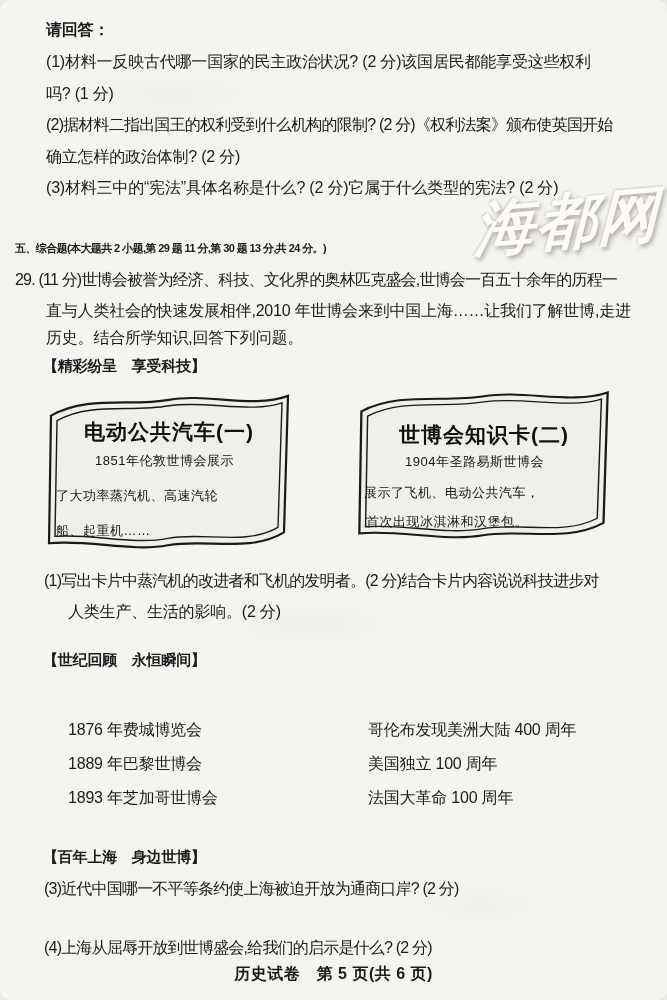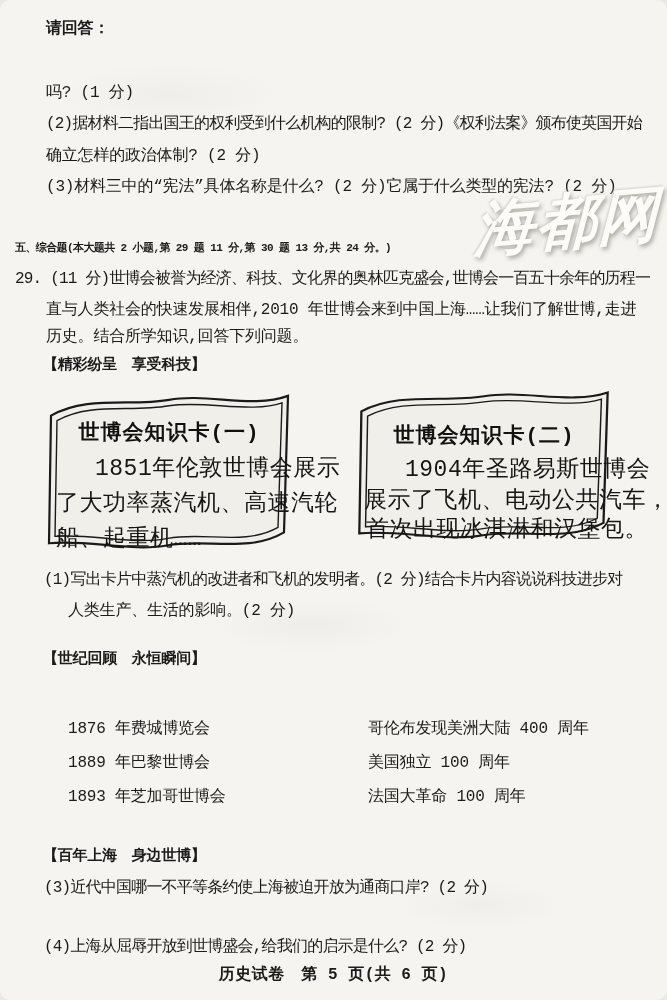--- a/index.html
+++ b/index.html
@@ -6,42 +6,42 @@
   .page{
     position:relative;
     width:667px;height:1000px;
     margin:0 auto;
     background:
       radial-gradient(ellipse 110px 30px at 560px 232px, rgba(186,181,170,0.20), transparent 70%),
       radial-gradient(ellipse 140px 40px at 310px 625px, rgba(190,186,177,0.12), transparent 70%),
       radial-gradient(ellipse 160px 45px at 170px 95px, rgba(190,186,177,0.10), transparent 70%),
       radial-gradient(ellipse 120px 35px at 480px 905px, rgba(190,186,177,0.10), transparent 70%),
       #f5f4f0;
-    font-family:Liberation Mono, monospace;
+    font-family:Liberation Sans, sans-serif;
     color:#1b1b1b;
     overflow:hidden;
     border-radius:10px;
   }
   .t{
     position:absolute;
     white-space:nowrap;
     font-size:16px;
     line-height:23px;
     letter-spacing:-0.2px;
   }
   .b{font-weight:bold;}
   .tight{letter-spacing:-0.8px;}
   .hdr{font-size:11px;letter-spacing:-0.6px;font-weight:bold;}
   .bracket{font-weight:600;font-size:15px;}
   .card{position:absolute;}
   .card svg{position:absolute;left:0;top:0;width:100%;height:100%;}
   .cardline{
     position:absolute;
     white-space:nowrap;
-    font-size:23px;
+    font-size:13px;
     color:#161616;
     letter-spacing:0.5px;
   }
   .cardtitle{
     position:absolute;
     left:0;right:0;
     text-align:center;
     font-size:21px;
     font-weight:600;
     color:#111;
@@ -69,40 +69,41 @@
     font-size:16px;
     letter-spacing:0.5px;
   }
 </style>
 </head>
 <body>
 
 <div class="page">
 
   <div class="t b" style="left:46px;top:18px">请回答：</div>
+  <div class="t" style="left:46px;top:50px">(1)材料一反映古代哪一国家的民主政治状况? (2 分)该国居民都能享受这些权利</div>
   <div class="t" style="left:46px;top:82px">吗? (1 分)</div>
   <div class="t tight" style="left:46px;top:113px">(2)据材料二指出国王的权利受到什么机构的限制? (2 分)《权利法案》颁布使英国开始</div>
   <div class="t" style="left:46px;top:145px">确立怎样的政治体制? (2 分)</div>
   <div class="t" style="left:46px;top:176px">(3)材料三中的“宪法”具体名称是什么? (2 分)它属于什么类型的宪法? (2 分)</div>
 
   <div class="watermark">海都网</div>
 
   <div class="t hdr" style="left:15px;top:237px">五、综合题(本大题共 2 小题,第 29 题 11 分,第 30 题 13 分,共 24 分。)</div>
   <div class="t tight" style="left:15px;top:268px">29. (11 分)世博会被誉为经济、科技、文化界的奥林匹克盛会,世博会一百五十余年的历程一</div>
   <div class="t" style="left:46px;top:299px">直与人类社会的快速发展相伴,2010 年世博会来到中国上海……让我们了解世博,走进</div>
   <div class="t" style="left:46px;top:326px">历史。结合所学知识,回答下列问题。</div>
 
   <div class="t bracket" style="left:43px;top:354px">【精彩纷呈　享受科技】</div>
 
   <div class="card" style="left:41px;top:386px;width:256px;height:182px">
     <svg viewBox="0 0 256 184" preserveAspectRatio="none">
       <path d="M 10,30 C 46,9 90,21 128,14 C 166,7 212,23 247,10 L 243,148 C 208,169 164,154 127,161 C 90,168 48,155 8,159 Z" fill="#f1efe9" stroke="#1a1a1a" stroke-width="2.2"></path>
       <path d="M 16,35 C 50,16 90,27 128,20 C 164,14 209,28 241,17 L 237,143 C 204,162 163,147 127,154 C 91,161 52,149 14,152 Z" fill="none" stroke="#1a1a1a" stroke-width="1.4"></path>
     </svg>
-    <div class="cardtitle" style="top:32px">世博会知识卡(一)</div>
+    <div class="cardtitle" style="top:32px">电动公共汽车(一)</div>
     <div class="cardline" style="left:54px;top:66px">1851年伦敦世博会展示</div>
     <div class="cardline" style="left:15px;top:101px">了大功率蒸汽机、高速汽轮</div>
     <div class="cardline" style="left:15px;top:136px">船、起重机……</div>
   </div>
 
   <div class="card" style="left:351px;top:383px;width:266px;height:174px">
     <svg viewBox="0 0 256 184" preserveAspectRatio="none">
       <path d="M 10,30 C 46,9 90,21 128,14 C 166,7 212,23 247,10 L 243,148 C 208,169 164,154 127,161 C 90,168 48,155 8,159 Z" fill="#f1efe9" stroke="#1a1a1a" stroke-width="2.2"></path>
       <path d="M 16,35 C 50,16 90,27 128,20 C 164,14 209,28 241,17 L 237,143 C 204,162 163,147 127,154 C 91,161 52,149 14,152 Z" fill="none" stroke="#1a1a1a" stroke-width="1.4"></path>
     </svg>

